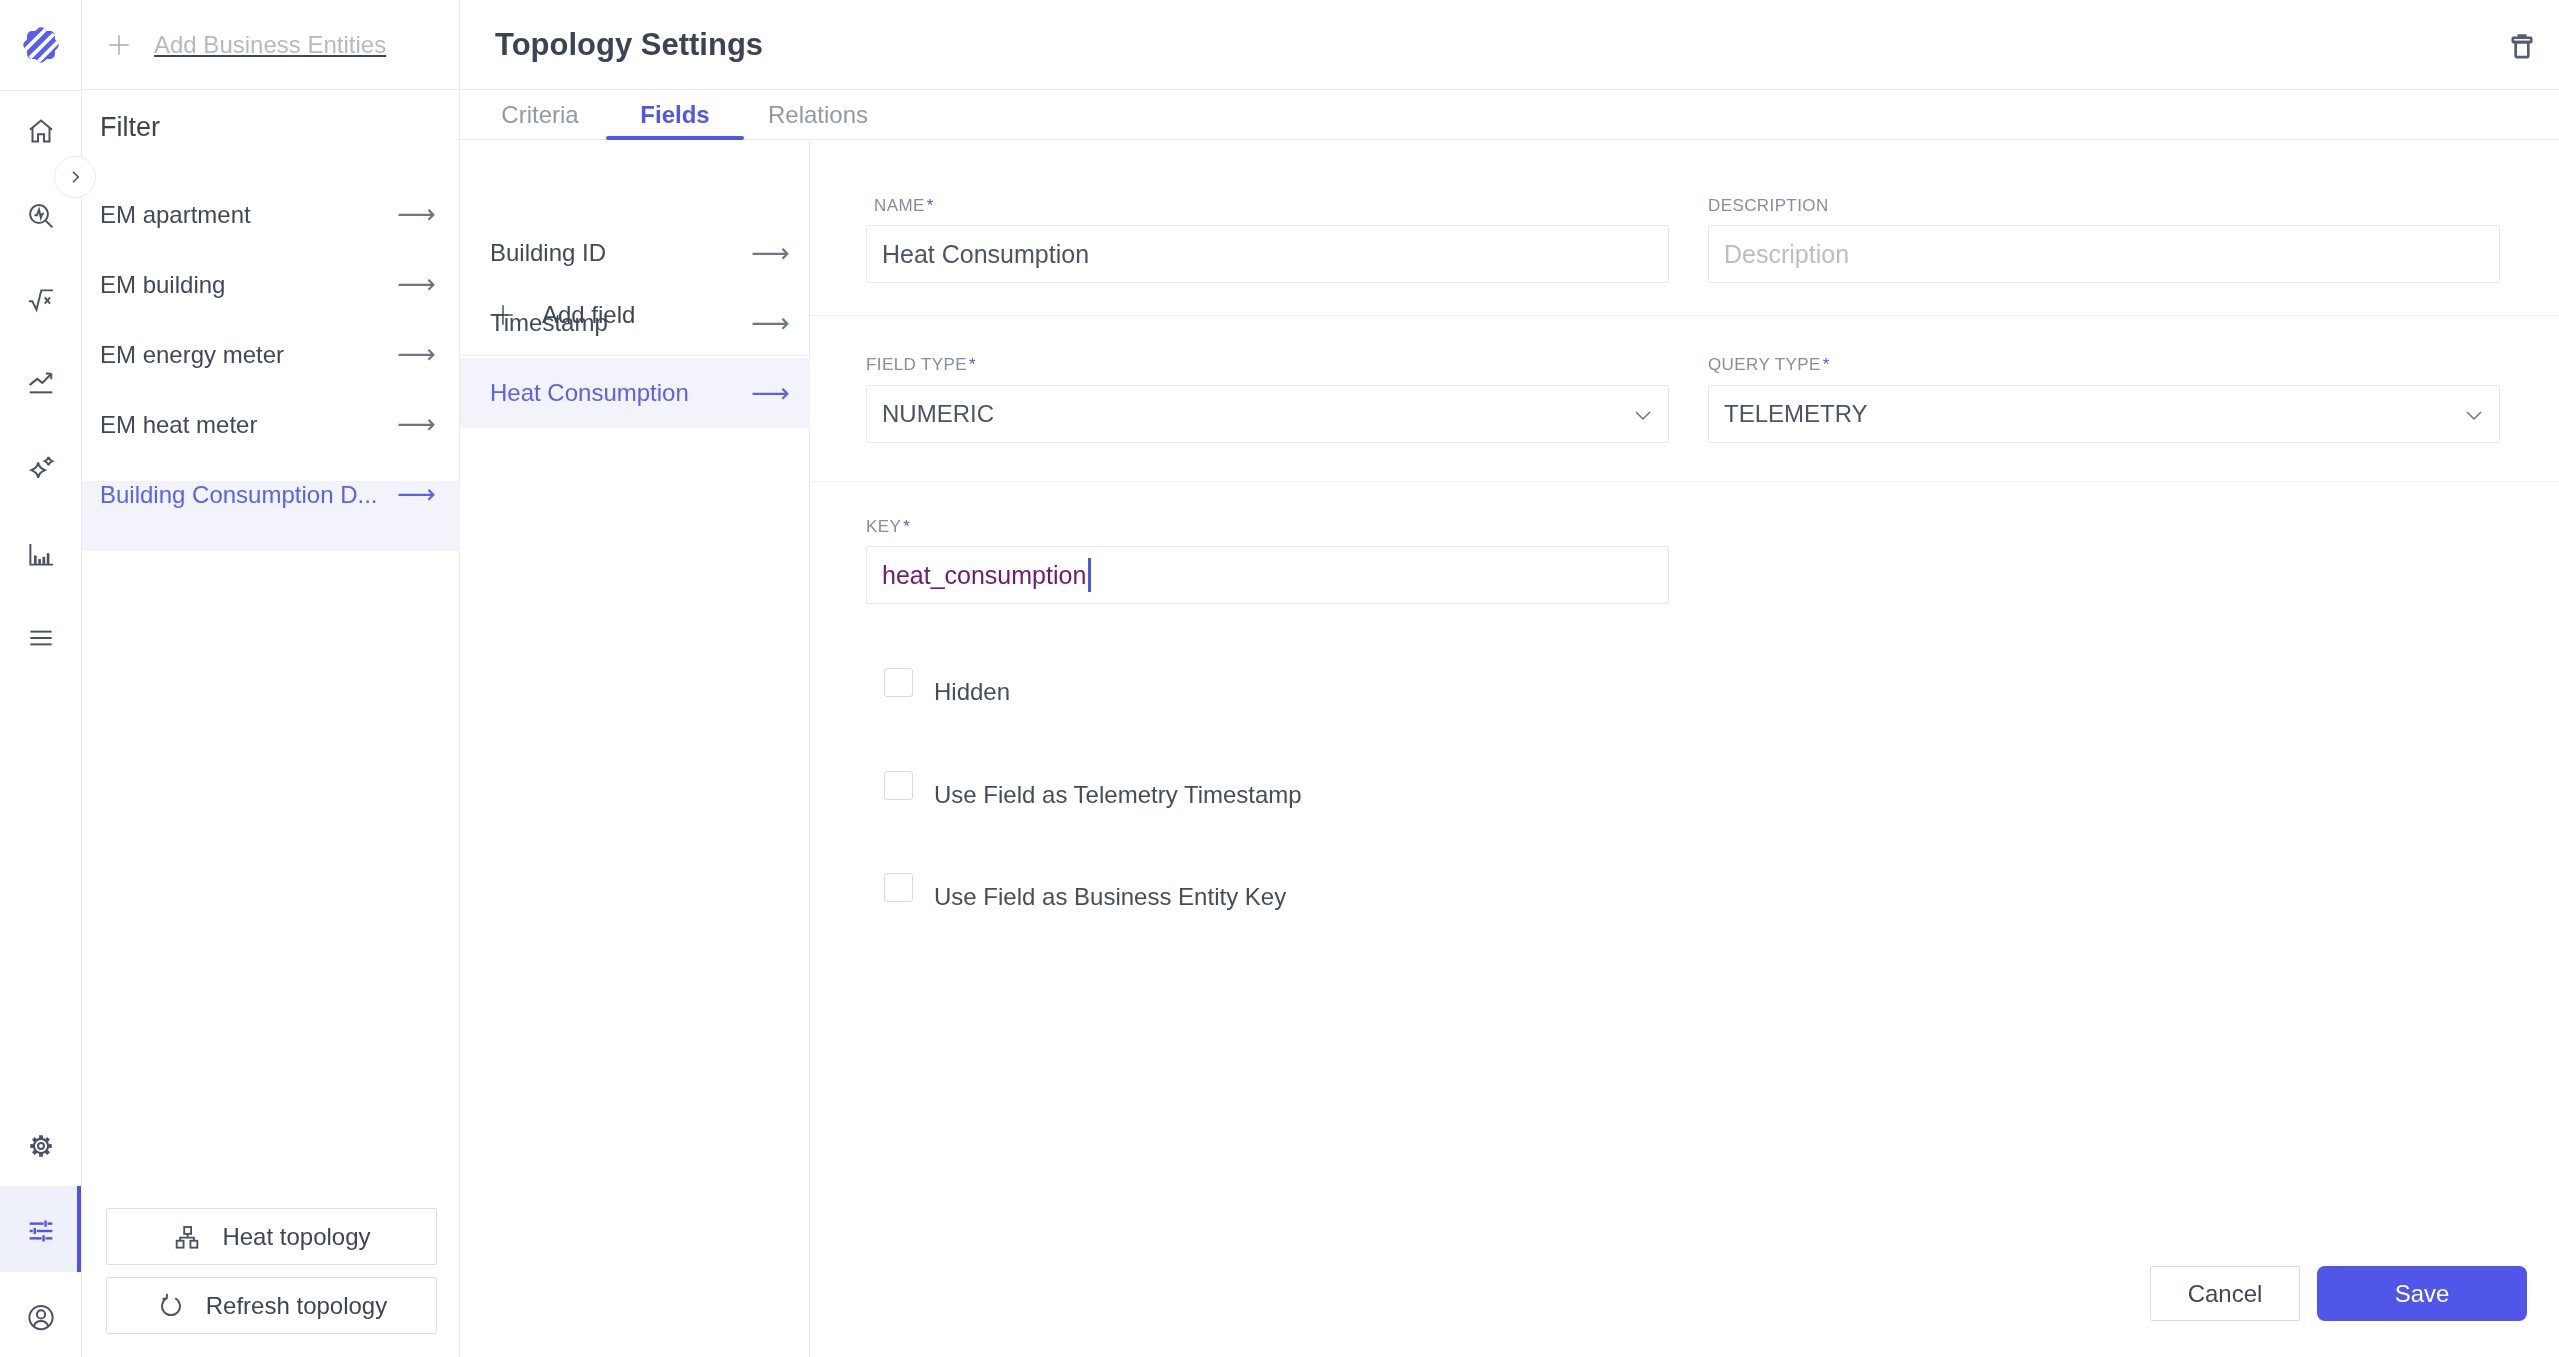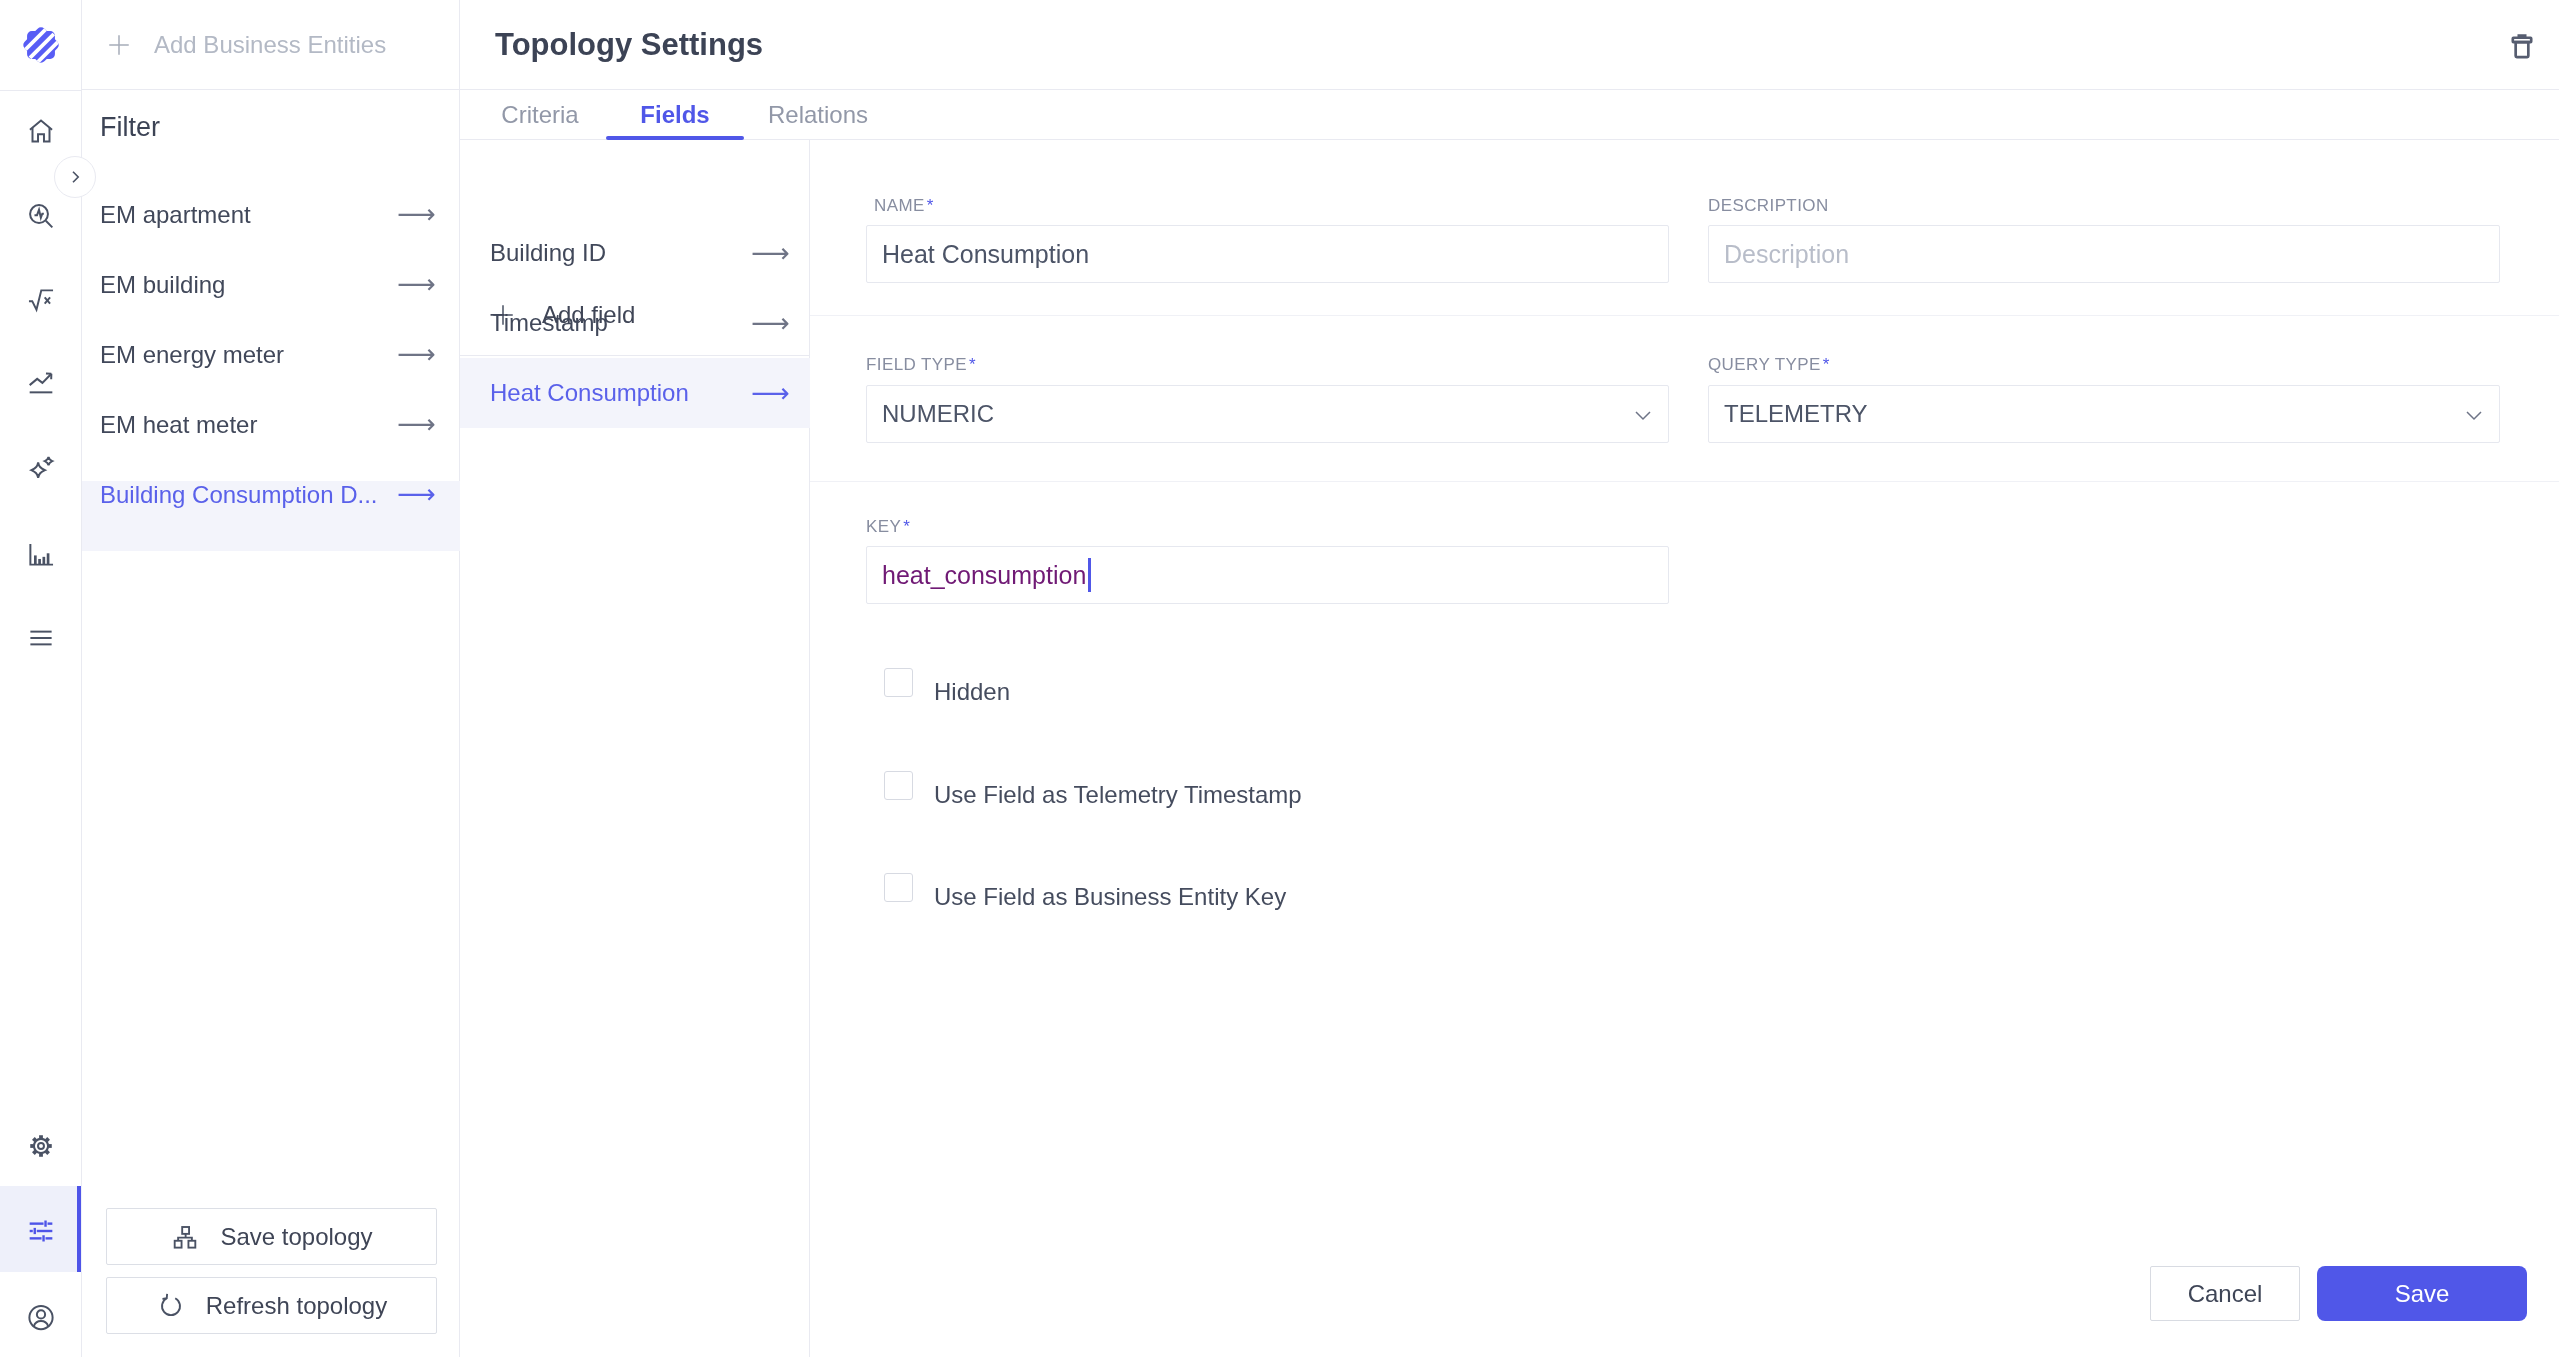--- a/index.html
+++ b/index.html
@@ -11,21 +11,21 @@
   .iconbar { position:absolute; left:0; top:0; width:82px; height:1357px; background:#fff; border-right:1px solid #e9eaf1; z-index:3; }
   .iconbar .hdr-line { position:absolute; top:90px; left:0; width:82px; border-top:1px solid #e9eaf1; }
   .logo-btn { position:absolute; left:19px; top:23px; width:44px; height:44px; border:none; background:transparent; cursor:pointer; }
   .ib-item { position:absolute; left:0; width:82px; height:36px; display:flex; align-items:center; justify-content:center; background:transparent; border:none; cursor:pointer; }
   .ib-active-bg { position:absolute; left:0; top:1186px; width:82px; height:86px; background:#eef0fa; }
   .ib-active-bar { position:absolute; right:0; top:1186px; width:4px; height:86px; background:#4e54e8; }
   .collapse-btn { position:absolute; left:54px; top:156px; width:42px; height:42px; border-radius:50%; background:#fff; border:1px solid #e9eaf1; display:flex; align-items:center; justify-content:center; z-index:5; cursor:pointer; }
 
   
   .filter-panel { position:absolute; left:82px; top:0; width:378px; height:1357px; background:#fff; border-right:1px solid #e9eaf1; }
-  .fp-header { position:absolute; left:0; top:0; width:378px; height:90px; border-bottom:1px solid #e9eaf1; display:flex; align-items:center; cursor:pointer; }
+  .fp-header { position:absolute; left:0; top:0; width:378px; height:90px; border-bottom:1px solid #e9eaf1; display:flex; align-items:center; cursor:pointer;text-decoration:underline; }
   .fp-header svg { margin-left:24px; }
   .fp-header span { margin-left:22px; font-size:24px; color:#b3b9c5; }
   .fp-title { position:absolute; left:18px; top:112px; font-size:27px; font-weight:500; color:#3c4355; }
   .fp-row { position:absolute; left:0; width:378px; height:70px; display:flex; cursor:pointer; }
   .fp-row .lbl { margin-left:18px; font-size:24px; color:#41485a; }
   .fp-row .arrow { position:absolute; right:24px; font-size:27px; color:#6f7486; line-height:1; }
   .fp-row.selected { background:#f3f4fb; }
   .fp-row.selected .lbl, .fp-row.selected .arrow { color:#5a61ea; }
   .panel-btn { position:absolute; left:24px; width:331px; height:57px; background:#fff; border:1px solid #dcdfe6; border-radius:2px; display:flex; align-items:center; justify-content:center; gap:20px; font-size:24px; color:#3f4556; cursor:pointer; }
 
@@ -227,21 +227,21 @@
       <span class="arrow">⟶</span>
     </div>
 
     <button class="panel-btn" style="top:1208px">
       <svg class="icn" width="30" height="30" viewBox="0 0 24 24" fill="none" stroke="#4a5264" stroke-width="1.5">
         <rect x="9.75" y="4" width="5.5" height="5.5"></rect>
         <rect x="3.75" y="15" width="5.5" height="5.5"></rect>
         <rect x="14.75" y="15" width="5.5" height="5.5"></rect>
         <path d="M12.5 9.5 V12.5 M6.5 15 V12.5 H17.5 V15"></path>
       </svg>
-      <span>Save topology</span>
+      <span>Heat topology</span>
     </button>
     <button class="panel-btn" style="top:1277px">
       <svg class="icn" width="30" height="30" viewBox="0 0 24 24" fill="none" stroke="#4a5264" stroke-width="1.5">
         <path d="M8.6 5.8 A7.2 7.2 0 1 0 15.4 5.8"></path>
         <polyline points="8.9 2.3 8.6 5.8 5.2 6.4"></polyline>
       </svg>
       <span>Refresh topology</span>
     </button>
   </aside>
 

